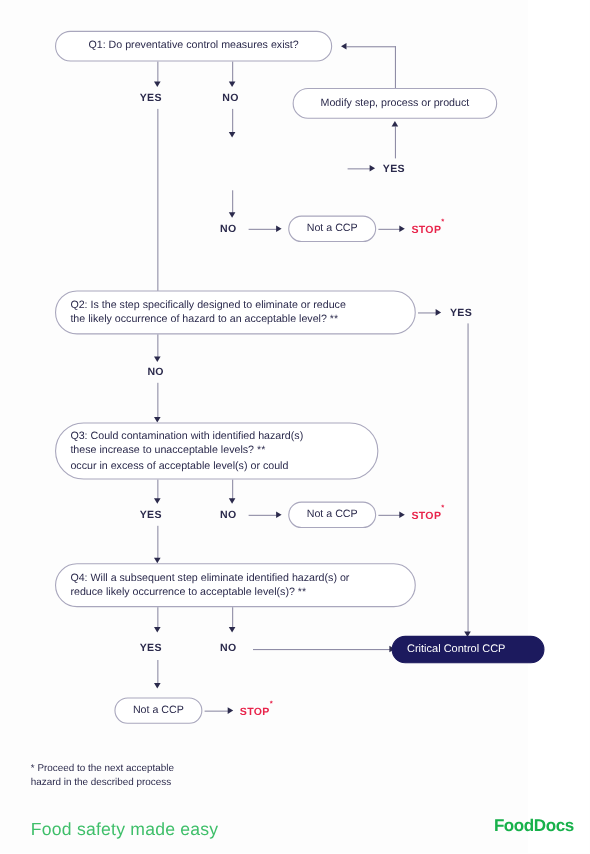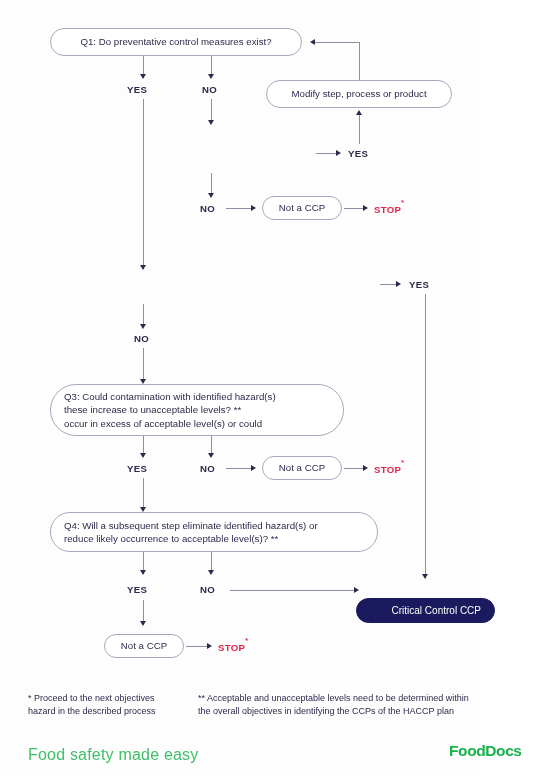--- a/index.html
+++ b/index.html
@@ -25,23 +25,22 @@
     align-items:center;
     padding:5px 13px;
   }
   .node.center{justify-content:center;}
   .node .txt{display:block;}
   .node.ccp{
     background:#1c1a5e;
     border:1px solid #1c1a5e;
     color:#ffffff;
     border-radius:20px;
-    justify-content:flex-end;
+    justify-content:flex-start;
     font-size:10px;
-    margin-top:20px;
   }
 
   
   .lbl{
     position:absolute;
     font-size:9.6px;
     font-weight:bold;
     color:#2b2a4c;
     letter-spacing:0.3px;
     white-space:nowrap;
@@ -140,20 +139,26 @@
     <span class="txt">Not a CCP</span>
   </div>
   <div class="hline" style="left:344px;top:208px;width:20px;"></div>
   <div class="arrow right" style="left:363px;top:204.6px;"></div>
   <div class="lbl stop" style="left:374px;top:203px;">
     <span>STOP</span><sup>*</sup>
   </div>
 
   <div class="arrow down" style="left:139.6px;top:265px;"></div>
 
+  <div class="node" style="left:50px;top:264px;width:328px;height:40px;">
+    <span>
+      <span class="txt">Q2: Is the step specifically designed to eliminate or reduce</span>
+      <span class="txt">the likely occurrence of hazard to an acceptable level? **</span>
+    </span>
+  </div>
 
   <div class="hline" style="left:380px;top:284px;width:17px;"></div>
   <div class="arrow right" style="left:396px;top:280.6px;"></div>
   <div class="lbl" style="left:409px;top:279px;">YES</div>
   <div class="vline" style="left:425px;top:294px;height:281px;"></div>
   <div class="arrow down" style="left:421.6px;top:574px;"></div>
 
   <div class="vline" style="left:143px;top:304px;height:21px;"></div>
   <div class="arrow down" style="left:139.6px;top:324px;"></div>
   <div class="lbl" style="left:134px;top:333px;">NO</div>
@@ -214,24 +219,20 @@
   <div class="node center" style="left:104px;top:634px;width:80px;height:24px;">
     <span class="txt">Not a CCP</span>
   </div>
   <div class="hline" style="left:186px;top:646px;width:22px;"></div>
   <div class="arrow right" style="left:207px;top:642.6px;"></div>
   <div class="lbl stop" style="left:218px;top:641px;">
     <span>STOP</span><sup>*</sup>
   </div>
 
   <div class="footnote" style="left:28px;top:692px;width:165px;">
-    <div>* Proceed to the next objectives</div>
+    <div>* Proceed to the next acceptable</div>
     <div>hazard in the described process</div>
-  </div>
-  <div class="footnote" style="left:198px;top:692px;width:310px;">
-    <div>** Acceptable and unacceptable levels need to be determined within</div>
-    <div>the overall objectives in identifying the CCPs of the HACCP plan</div>
   </div>
 
   <div class="tagline" style="left:28px;top:746px;">Food safety made easy</div>
   <div class="logo" style="left:449px;top:742px;">FoodDocs</div>
 
 </div>
 
 </body></html>

